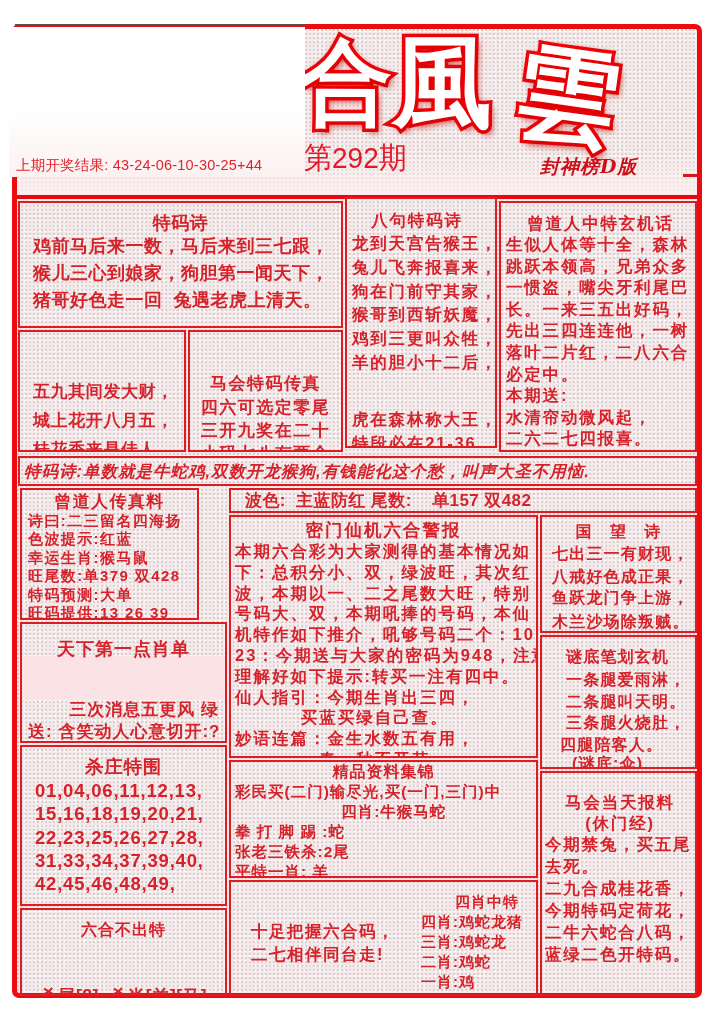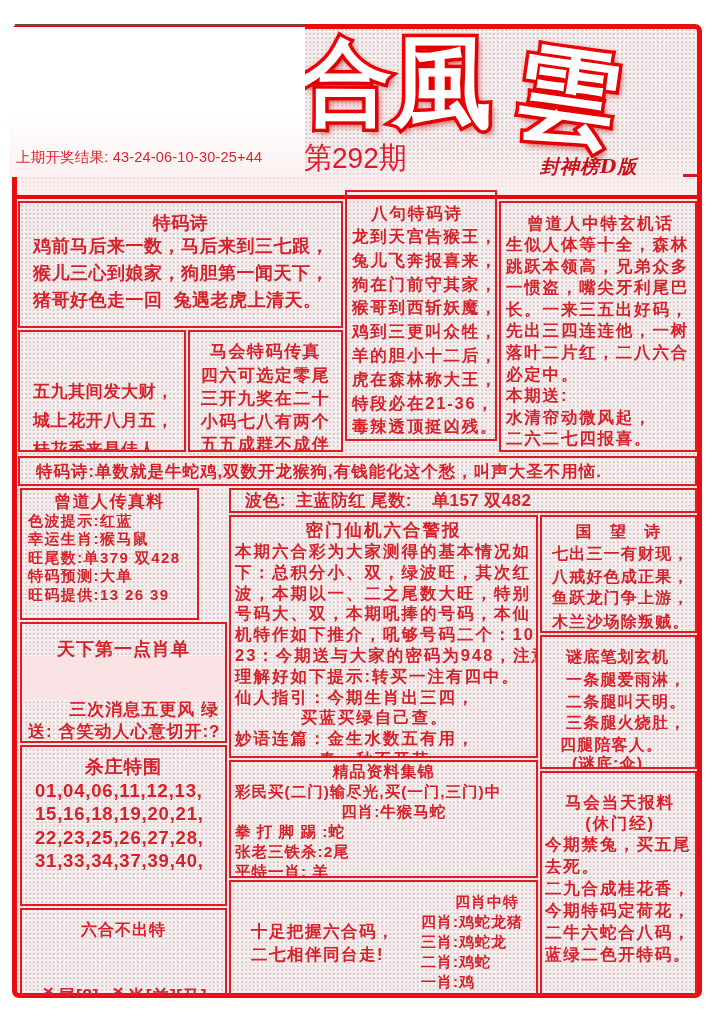--- a/index.html
+++ b/index.html
@@ -11,21 +11,21 @@
                           radial-gradient(circle at 3px 2px, rgba(255,255,255,0.85) 0.7px, transparent 1.3px);
          background-size:4px 4px,5px 5px;}
   .mask{position:absolute;left:9px;top:27px;width:296px;height:150px;
         background:linear-gradient(180deg,#ffffff 0%,#ffffff 55%,#fcf1f1 100%);}
   .mask-line{position:absolute;left:15px;top:24px;width:290px;height:2px;background:#5a5050;}
   .hdr-pink{position:absolute;left:17px;top:150px;width:680px;height:45px;
             background:linear-gradient(180deg,rgba(253,236,236,0) 0%,rgba(253,238,238,0.9) 100%);}
   .tchar{position:absolute;font-family:"DejaVu Serif",serif;font-weight:bold;color:#ffffff;
          -webkit-text-stroke:7px #e8060c;paint-order:stroke fill;
          text-shadow:0 0 6px rgba(255,0,0,0.8),4px 5px 6px rgba(190,0,0,0.55);line-height:1;}
-  .last-result{position:absolute;left:16px;top:148px;font-size:14.5px;color:#e2232b;white-space:pre;letter-spacing:0.2px;}
+  .last-result{position:absolute;left:16px;top:156px;font-size:14.5px;color:#e2232b;white-space:pre;letter-spacing:0.2px;}
   .issue{position:absolute;left:304px;top:140px;font-size:28px;color:#e3182a;line-height:36px;transform:scaleY(1.08);}
   .edition{position:absolute;left:540px;top:154px;font-size:19px;font-weight:bold;font-style:italic;color:#cc1019;
            font-family:"DejaVu Serif",serif;letter-spacing:1px;}
   .dash{position:absolute;left:683px;top:174px;width:14px;height:3px;background:#d31820;}
   .hline{position:absolute;left:15px;top:195px;width:685px;height:4px;background:#e8080e;}
   .box{position:absolute;box-sizing:border-box;border:2px solid #dd1c24;color:#d6222b;font-weight:bold;overflow:hidden;}
   .ln{white-space:pre;display:block;}
   .center{text-align:center;}
   .pink{position:absolute;left:0;right:0;background:#fbe3e5;}
 </style>
@@ -55,80 +55,82 @@
   <span class="ln" style="line-height:27px;">猪哥好色走一回  兔遇老虎上清天。</span>
 </div>
 
 <div class="box" style="left:18px;top:330px;width:168px;height:122px;padding:21px 0 0 13px;font-size:17px;letter-spacing:0.6px;">
   <span class="ln" style="line-height:29px;margin-top:24px;">五九其间发大财，</span>
   <span class="ln" style="line-height:29px;">城上花开八月五，</span>
   <span class="ln" style="line-height:29px;">桂花香来是佳人</span>
 </div>
 
 <div class="box center" style="left:188px;top:330px;width:155px;height:122px;padding-top:8px;font-size:17px;letter-spacing:1.5px;">
-  <span class="ln" style="line-height:24px;">马会特码传真</span>
+  <span class="ln" style="line-height:24px;margin-top:32px;">马会特码传真</span>
   <span class="ln" style="line-height:23px;">四六可选定零尾</span>
   <span class="ln" style="line-height:23px;">三开九奖在二十</span>
   <span class="ln" style="line-height:23px;">小码七八有两个</span>
   <span class="ln" style="line-height:23px;">五五成群不成伴</span>
 </div>
 
-<div class="box" style="left:345px;top:190px;width:152px;height:251px;padding:9px 8px 0 5px;font-size:16.5px;letter-spacing:1.8px;">
+<div class="box" style="left:345px;top:197px;width:152px;height:251px;padding:9px 8px 0 5px;font-size:16.5px;letter-spacing:1.8px;">
   <span class="ln center" style="line-height:24px;padding-right:5px;">八句特码诗</span>
   <span class="ln" style="line-height:23.8px;">龙到天宫告猴王，</span>
   <span class="ln" style="line-height:23.8px;">兔儿飞奔报喜来，</span>
   <span class="ln" style="line-height:23.8px;">狗在门前守其家，</span>
   <span class="ln" style="line-height:23.8px;">猴哥到西斩妖魔，</span>
   <span class="ln" style="line-height:23.8px;">鸡到三更叫众牲，</span>
   <span class="ln" style="line-height:23.8px;">羊的胆小十二后，</span>
-  <span class="ln" style="line-height:23.8px;">虎在森林称大王，</span>
+  <span class="ln" style="line-height:23.8px;margin-top:33px;">虎在森林称大王，</span>
   <span class="ln" style="line-height:23.8px;">特段必在21-36，</span>
   <span class="ln" style="line-height:23.8px;">毒辣透顶挺凶残。</span>
 </div>
 
 <div class="box" style="left:499px;top:201px;width:198px;height:251px;padding:9px 0 0 5px;font-size:16.5px;letter-spacing:1.8px;">
   <span class="ln center" style="line-height:22px;">曾道人中特玄机话</span>
   <span class="ln" style="line-height:21.6px;">生似人体等十全，森林</span>
   <span class="ln" style="line-height:21.6px;">跳跃本领高，兄弟众多</span>
   <span class="ln" style="line-height:21.6px;">一惯盗，嘴尖牙利尾巴</span>
   <span class="ln" style="line-height:21.6px;">长。一来三五出好码，</span>
   <span class="ln" style="line-height:21.6px;">先出三四连连他，一树</span>
   <span class="ln" style="line-height:21.6px;">落叶二片红，二八六合</span>
   <span class="ln" style="line-height:21.6px;">必定中。</span>
   <span class="ln" style="line-height:21.6px;">本期送:</span>
   <span class="ln" style="line-height:21.6px;">水清帘动微风起，</span>
   <span class="ln" style="line-height:21.6px;">二六二七四报喜。</span>
 </div>
 
-<div class="box" style="left:18px;top:456px;width:679px;height:30px;padding-left:16px;font-size:16.5px;letter-spacing:1px;line-height:27px;">
+<div class="box" style="left:18px;top:456px;width:679px;height:30px;padding-left:4px;font-size:16.5px;letter-spacing:1px;line-height:27px;font-style:italic;">
   <span class="ln">特码诗:单数就是牛蛇鸡,双数开龙猴狗,有钱能化这个愁，叫声大圣不用恼.</span>
 </div>
 
 <div class="box" style="left:20px;top:488px;width:179px;height:132px;padding:2px 0 0 6px;font-size:15px;letter-spacing:1.4px;">
   <span class="ln center" style="line-height:20px;font-size:17px;padding-right:6px;">曾道人传真料</span>
+  <span class="ln" style="line-height:18.4px;">诗曰:二三留名四海扬</span>
   <span class="ln" style="line-height:18.4px;">色波提示:红蓝</span>
   <span class="ln" style="line-height:18.4px;">幸运生肖:猴马鼠</span>
   <span class="ln" style="line-height:18.4px;">旺尾数:单379 双428</span>
   <span class="ln" style="line-height:18.4px;">特码预测:大单</span>
   <span class="ln" style="line-height:18.4px;">旺码提供:13 26 39</span>
 </div>
 
 <div class="box" style="left:20px;top:622px;width:207px;height:121px;font-size:17px;">
   <div class="pink" style="top:32px;height:44px;"></div>
   <span class="ln center" style="position:absolute;left:0;right:0;top:13px;line-height:24px;font-size:18px;letter-spacing:1px;">天下第一点肖单</span>
   <span class="ln" style="position:absolute;right:6px;top:75px;line-height:22px;letter-spacing:1px;">三次消息五更风 绿</span>
   <span class="ln" style="position:absolute;left:6px;top:97px;line-height:22px;letter-spacing:1px;">送: 含笑动人心意切开:?</span>
 </div>
 
 <div class="box" style="left:20px;top:745px;width:207px;height:161px;padding:8px 0 0 13px;font-size:18.5px;letter-spacing:0.8px;">
   <span class="ln center" style="line-height:24px;padding-right:13px;">杀庄特围</span>
   <span class="ln" style="line-height:23.3px;">01,04,06,11,12,13,</span>
   <span class="ln" style="line-height:23.3px;">15,16,18,19,20,21,</span>
   <span class="ln" style="line-height:23.3px;">22,23,25,26,27,28,</span>
   <span class="ln" style="line-height:23.3px;">31,33,34,37,39,40,</span>
+  <span class="ln" style="line-height:23.3px;">42,45,46,48,49,</span>
 </div>
 
 <div class="box center" style="left:20px;top:908px;width:207px;height:88px;padding-top:10px;">
   <span class="ln" style="line-height:20px;font-size:16px;letter-spacing:1px;">六合不出特</span>
   <span class="ln" style="line-height:22px;font-size:17.5px;letter-spacing:0.5px;margin-top:45px;">杀尾[8]  杀肖[羊][马]</span>
 </div>
 
 <div class="box" style="left:229px;top:488px;width:468px;height:25px;padding-left:14px;font-size:17px;line-height:22px;letter-spacing:0.4px;">
   <span class="ln">波色:  主蓝防红 尾数:    单157 双482</span>
 </div>

